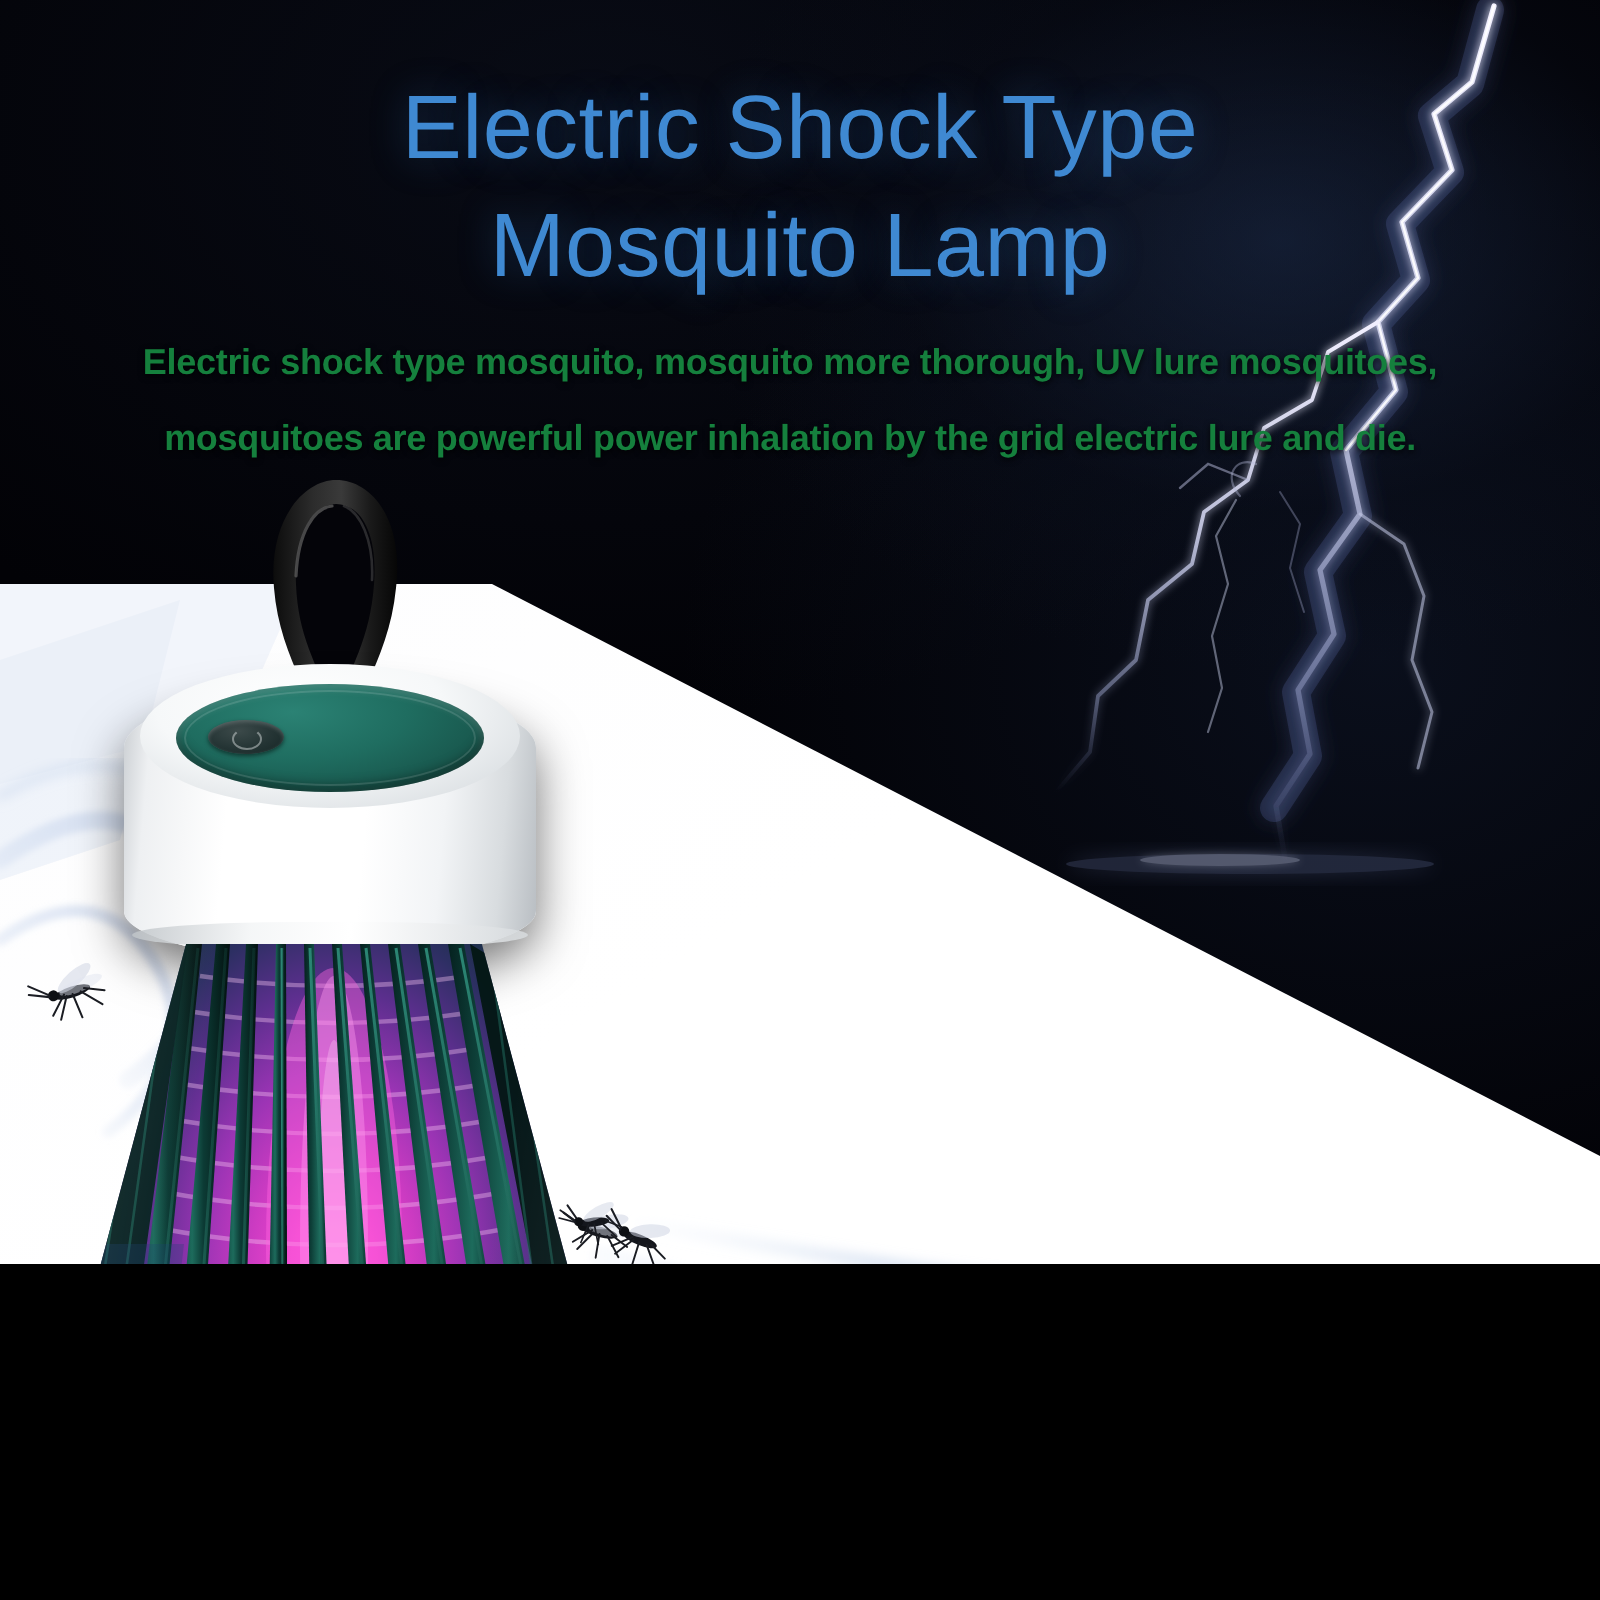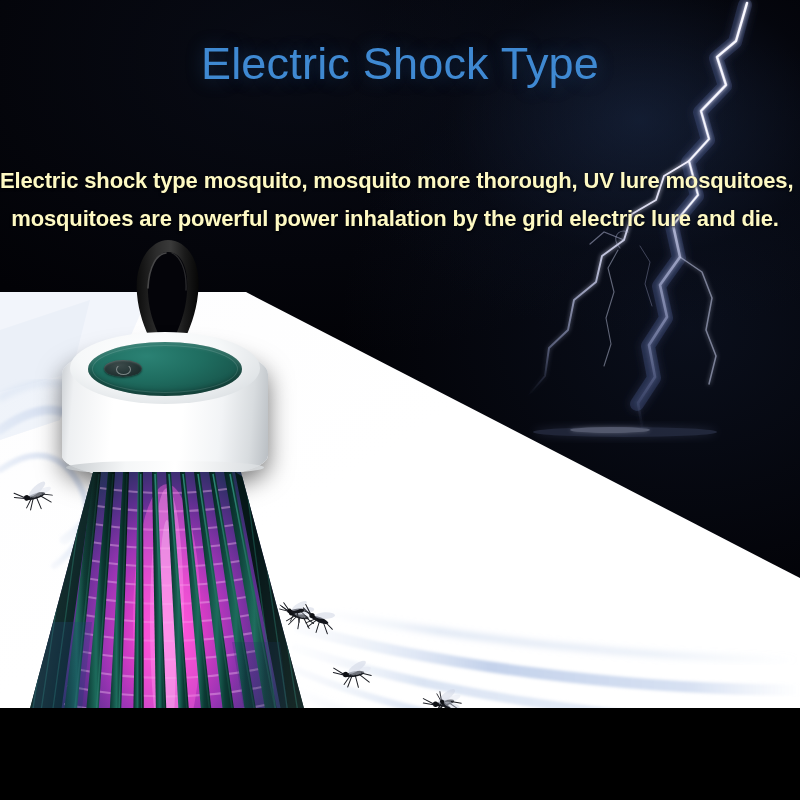--- a/index.html
+++ b/index.html
@@ -1,21 +1,21 @@
 <!DOCTYPE html>
 <html><head>
 <meta charset="utf-8">
 <title>Electric Shock Type Mosquito Lamp</title>
 <style>
   html,body{margin:0;padding:0;background:#000;}
   body{font-family:"Liberation Sans",sans-serif;}
 
   #poster{
     position:relative;
-    width:800px;height:708px;
+    width:800px;height:632px;
     overflow:hidden;
     background:#040409;
   }
 
   
   .bg-dark{
     position:absolute;inset:0;
     background:
       radial-gradient(ellipse 420px 300px at 640px 120px, rgba(30,46,78,.55) 0%, rgba(12,18,34,.25) 45%, rgba(0,0,0,0) 72%),
       radial-gradient(ellipse 500px 420px at 690px 330px, rgba(22,34,60,.40) 0%, rgba(0,0,0,0) 70%),
@@ -47,22 +47,22 @@
     letter-spacing:.2px;
     text-shadow:0 0 18px rgba(40,92,150,.45);
     white-space:nowrap;
   }
   .headline .l2{display:block;}
 
   .subcopy{
     position:absolute;
     left:0;right:10px;top:162px;
     text-align:center;
-    color:#fef9c3;
-    font-size:22px;
+    color:#15803d;
+    font-size:18px;
     line-height:38px;
     font-weight:600;
     letter-spacing:-.15px;
     text-shadow:0 1px 3px rgba(0,0,0,.9);
     white-space:nowrap;
   }
   .subcopy .s2{display:block;}
 
   
   .lamp{
@@ -219,20 +219,21 @@
 
       <path d="M620 248 C611 238, 618 228, 628 232" stroke="#b4bada" stroke-opacity=".4" stroke-width="1.1" fill="none" stroke-linecap="round"></path>
 
       <ellipse cx="625" cy="432" rx="92" ry="5" fill="#7f8ec4" opacity=".22" filter="url(#glowBig)"></ellipse>
       <ellipse cx="610" cy="430" rx="40" ry="3" fill="#d6dbf2" opacity=".28" filter="url(#glowSm)"></ellipse>
     </svg>
   </div>
 
   <div class="headline">
     <span>Electric Shock Type</span>
+    <span class="l2">Mosquito Lamp</span>
   </div>
 
   <div class="subcopy">
     <span>Electric shock type mosquito, mosquito more thorough, UV lure mosquitoes,</span>
     <span class="s2">mosquitoes are powerful power inhalation by the grid electric lure and die.</span>
   </div>
 
   <div class="wedge">
     <svg width="800" height="800" viewBox="0 0 800 800">
       <defs>

